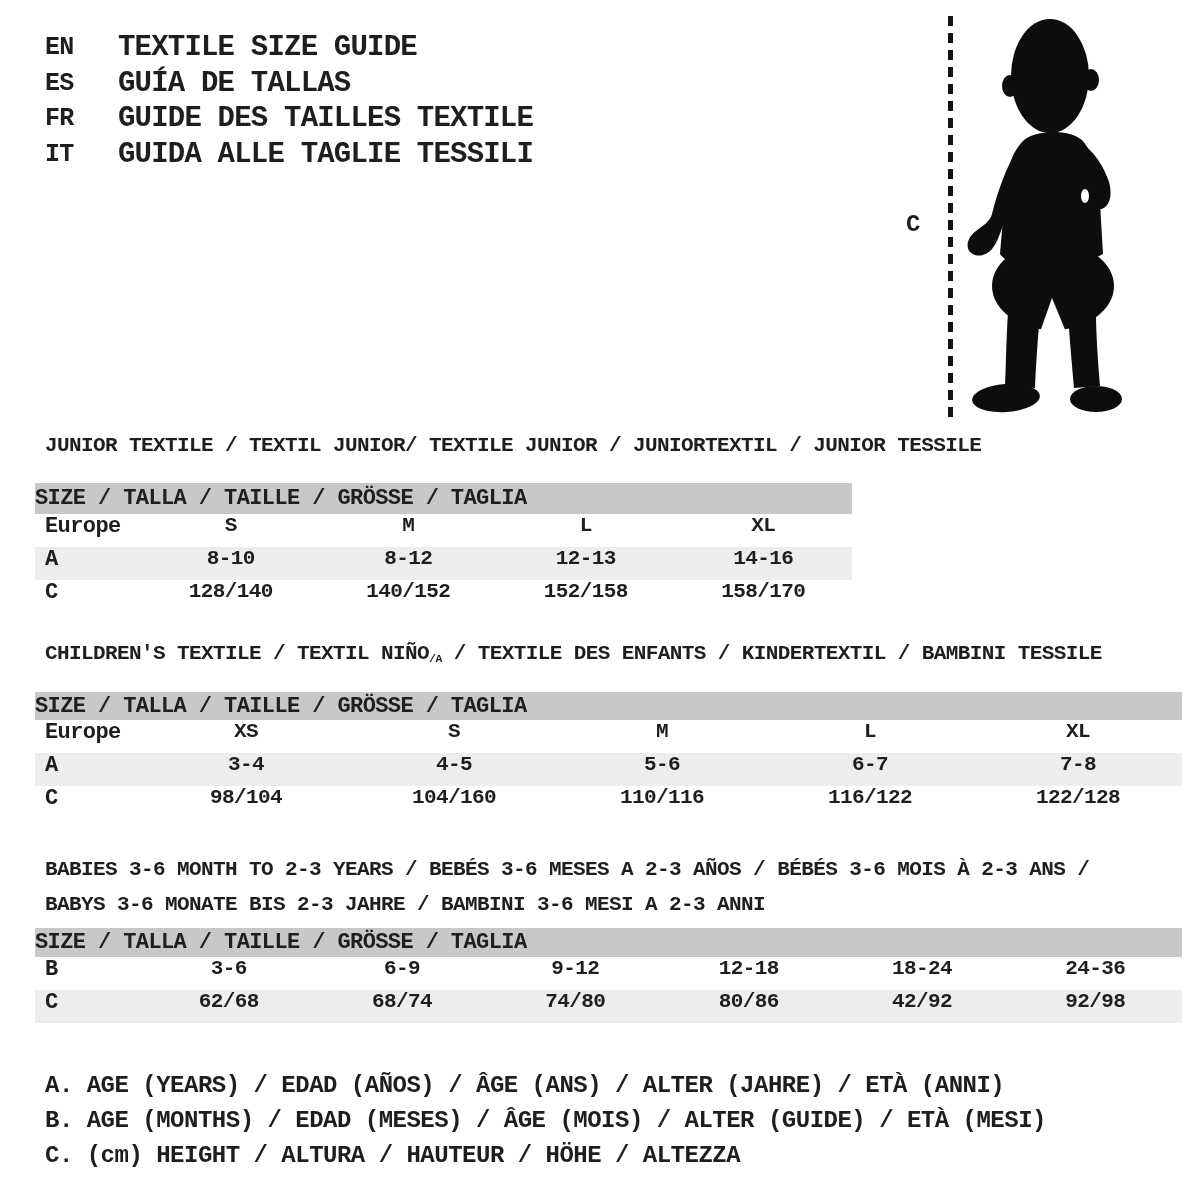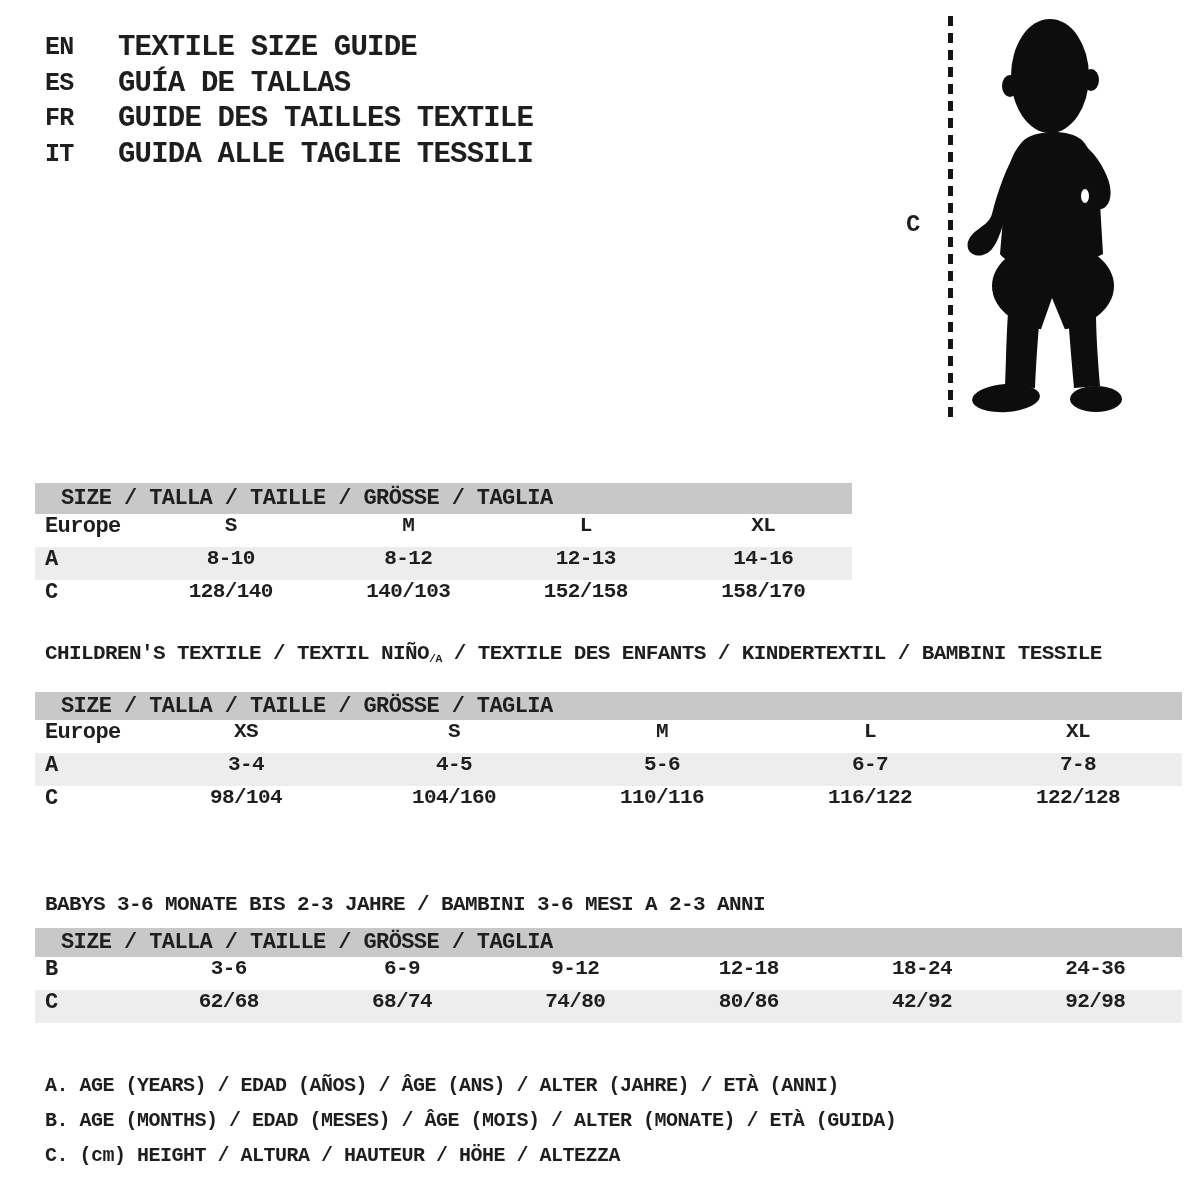--- a/index.html
+++ b/index.html
@@ -20,29 +20,29 @@
   }
   .c-label{position:absolute;left:906px;top:211px;font-size:24px;letter-spacing:-0.5px;}
   .toddler{position:absolute;left:950px;top:14px;}
   
   .sec-title{position:absolute;left:45px;font-size:21px;letter-spacing:-0.6px;white-space:nowrap;}
   .sub{font-size:0.55em;vertical-align:-0.25em;}
   
   .size-table{position:absolute;left:35px;}
   .size-bar{
     background:#c8c8c8;height:31px;display:flex;align-items:center;
-    padding-left:26px;font-size:22px;letter-spacing:-0.6px;
+    padding-left:0;font-size:22px;letter-spacing:-0.6px;
   }
   .trow{display:flex;height:33px;align-items:flex-start;font-size:21px;letter-spacing:-0.6px;}
   .trow.shaded{background:#ededed;}
   .row-label{width:97px;padding-left:10px;font-size:22px;}
   .cell{flex:1;text-align:center;}
   
   .legend{position:absolute;left:45px;top:1068px;}
-  .legend-line{font-size:20px;letter-spacing:-0.5px;line-height:35px;white-space:nowrap;}
+  .legend-line{font-size:24px;letter-spacing:-0.5px;line-height:35px;white-space:nowrap;}
 </style>
 </head>
 <body>
 
 <div class="page">
 
   <div class="lang-block">
     <div class="lang-row">
       <span class="lang-code">EN</span>
       <span class="lang-label">TEXTILE SIZE GUIDE</span>
@@ -84,40 +84,41 @@
     <g fill="#0d0d0d">
 
       <path d="M58,298 C56,330 56,352 55,372 L85,374 C86,350 88,322 90,300 Z"></path>
       <ellipse cx="56" cy="384" rx="34" ry="14" transform="rotate(-4 56 384)"></ellipse>
 
       <path d="M118,300 C120,330 122,352 124,374 L150,372 C148,348 146,320 146,298 Z"></path>
       <ellipse cx="146" cy="385" rx="26" ry="13"></ellipse>
     </g>
   </svg>
 
+  <div class="sec-title" style="top:434px;">JUNIOR TEXTILE / TEXTIL JUNIOR/ TEXTILE JUNIOR / JUNIORTEXTIL / JUNIOR TESSILE</div>
   <div class="size-table" style="top:483px;width:817px;">
     <div class="size-bar">SIZE / TALLA / TAILLE / GRÖSSE / TAGLIA</div>
     <div class="trow">
       <span class="row-label">Europe</span>
       <span class="cell">S</span>
       <span class="cell">M</span>
       <span class="cell">L</span>
       <span class="cell">XL</span>
     </div>
     <div class="trow shaded">
       <span class="row-label">A</span>
       <span class="cell">8-10</span>
       <span class="cell">8-12</span>
       <span class="cell">12-13</span>
       <span class="cell">14-16</span>
     </div>
     <div class="trow">
       <span class="row-label">C</span>
       <span class="cell">128/140</span>
-      <span class="cell">140/103</span>
+      <span class="cell">140/152</span>
       <span class="cell">152/158</span>
       <span class="cell">158/170</span>
     </div>
   </div>
 
   <div class="sec-title" style="top:642px;"><span>CHILDREN'S TEXTILE / TEXTIL NIÑO</span><span class="sub">/A</span><span> / TEXTILE DES ENFANTS / KINDERTEXTIL / BAMBINI TESSILE</span></div>
   <div class="size-table" style="top:692px;width:1147px;">
     <div class="size-bar" style="height:28px;">SIZE / TALLA / TAILLE / GRÖSSE / TAGLIA</div>
     <div class="trow">
       <span class="row-label">Europe</span>
@@ -138,20 +139,21 @@
     <div class="trow">
       <span class="row-label">C</span>
       <span class="cell">98/104</span>
       <span class="cell">104/160</span>
       <span class="cell">110/116</span>
       <span class="cell">116/122</span>
       <span class="cell">122/128</span>
     </div>
   </div>
 
+  <div class="sec-title" style="top:858px;">BABIES 3-6 MONTH TO 2-3 YEARS / BEBÉS 3-6 MESES A 2-3 AÑOS / BÉBÉS 3-6 MOIS À 2-3 ANS /</div>
   <div class="sec-title" style="top:893px;">BABYS 3-6 MONATE BIS 2-3 JAHRE / BAMBINI 3-6 MESI A 2-3 ANNI</div>
   <div class="size-table" style="top:928px;width:1147px;">
     <div class="size-bar" style="height:29px;">SIZE / TALLA / TAILLE / GRÖSSE / TAGLIA</div>
     <div class="trow">
       <span class="row-label">B</span>
       <span class="cell">3-6</span>
       <span class="cell">6-9</span>
       <span class="cell">9-12</span>
       <span class="cell">12-18</span>
       <span class="cell">18-24</span>
@@ -163,17 +165,17 @@
       <span class="cell">68/74</span>
       <span class="cell">74/80</span>
       <span class="cell">80/86</span>
       <span class="cell">42/92</span>
       <span class="cell">92/98</span>
     </div>
   </div>
 
   <div class="legend">
     <div class="legend-line">A. AGE (YEARS) / EDAD (AÑOS) / ÂGE (ANS) / ALTER (JAHRE) / ETÀ (ANNI)</div>
-    <div class="legend-line">B. AGE (MONTHS) / EDAD (MESES) / ÂGE (MOIS) / ALTER (MONATE) / ETÀ (GUIDA)</div>
+    <div class="legend-line">B. AGE (MONTHS) / EDAD (MESES) / ÂGE (MOIS) / ALTER (GUIDE) / ETÀ (MESI)</div>
     <div class="legend-line">C. (cm) HEIGHT / ALTURA / HAUTEUR / HÖHE / ALTEZZA</div>
   </div>
 
 </div>
 
 </body></html>

